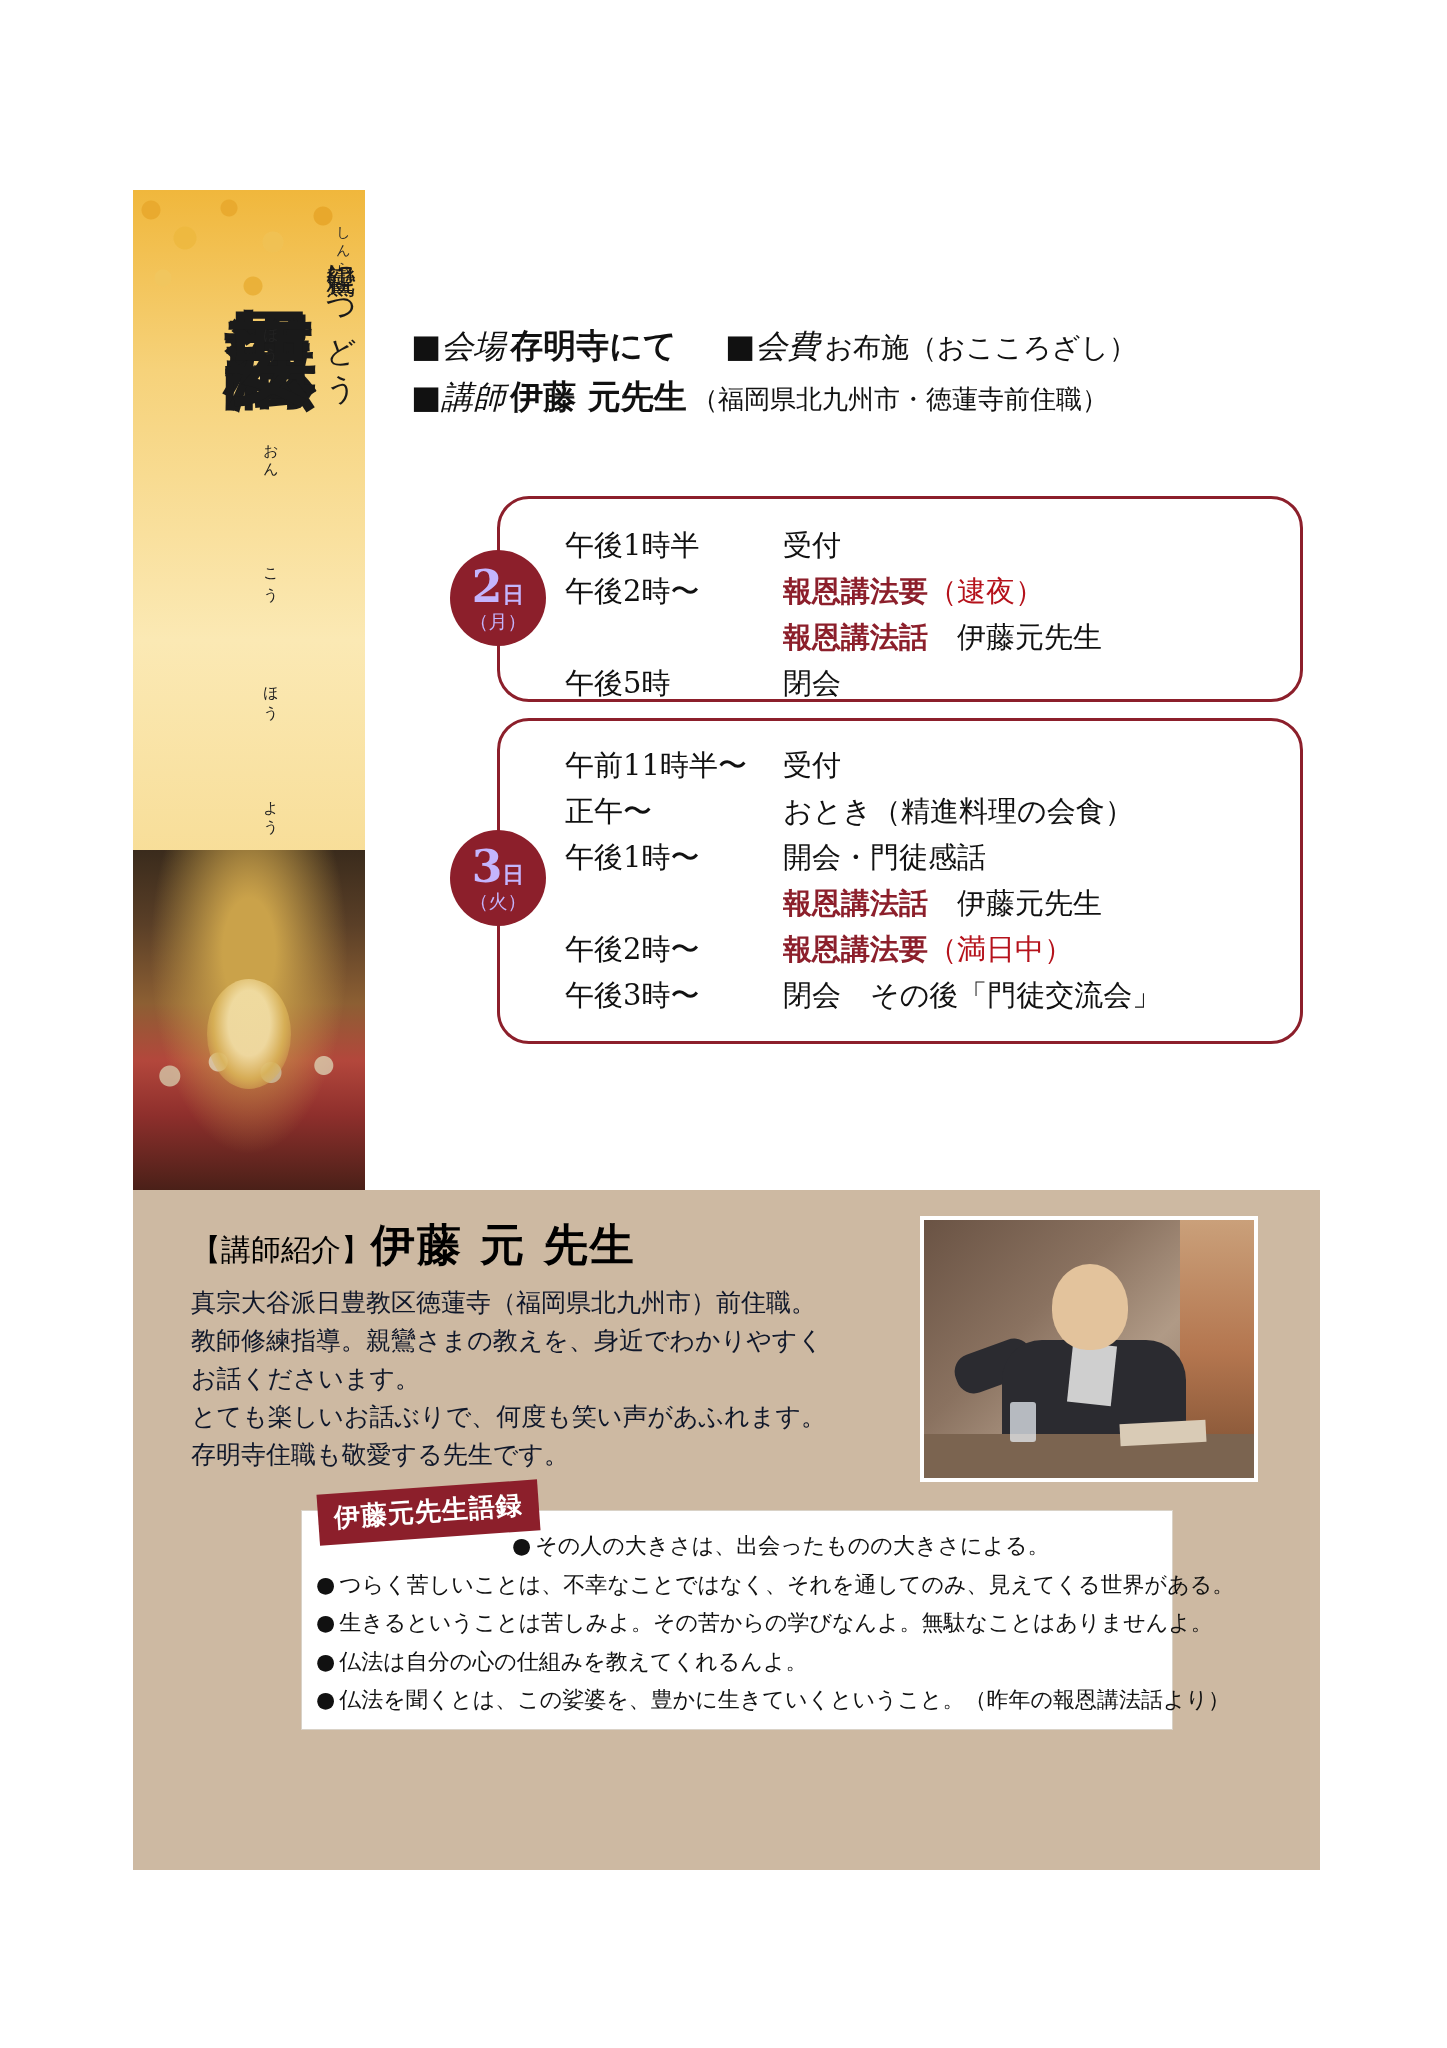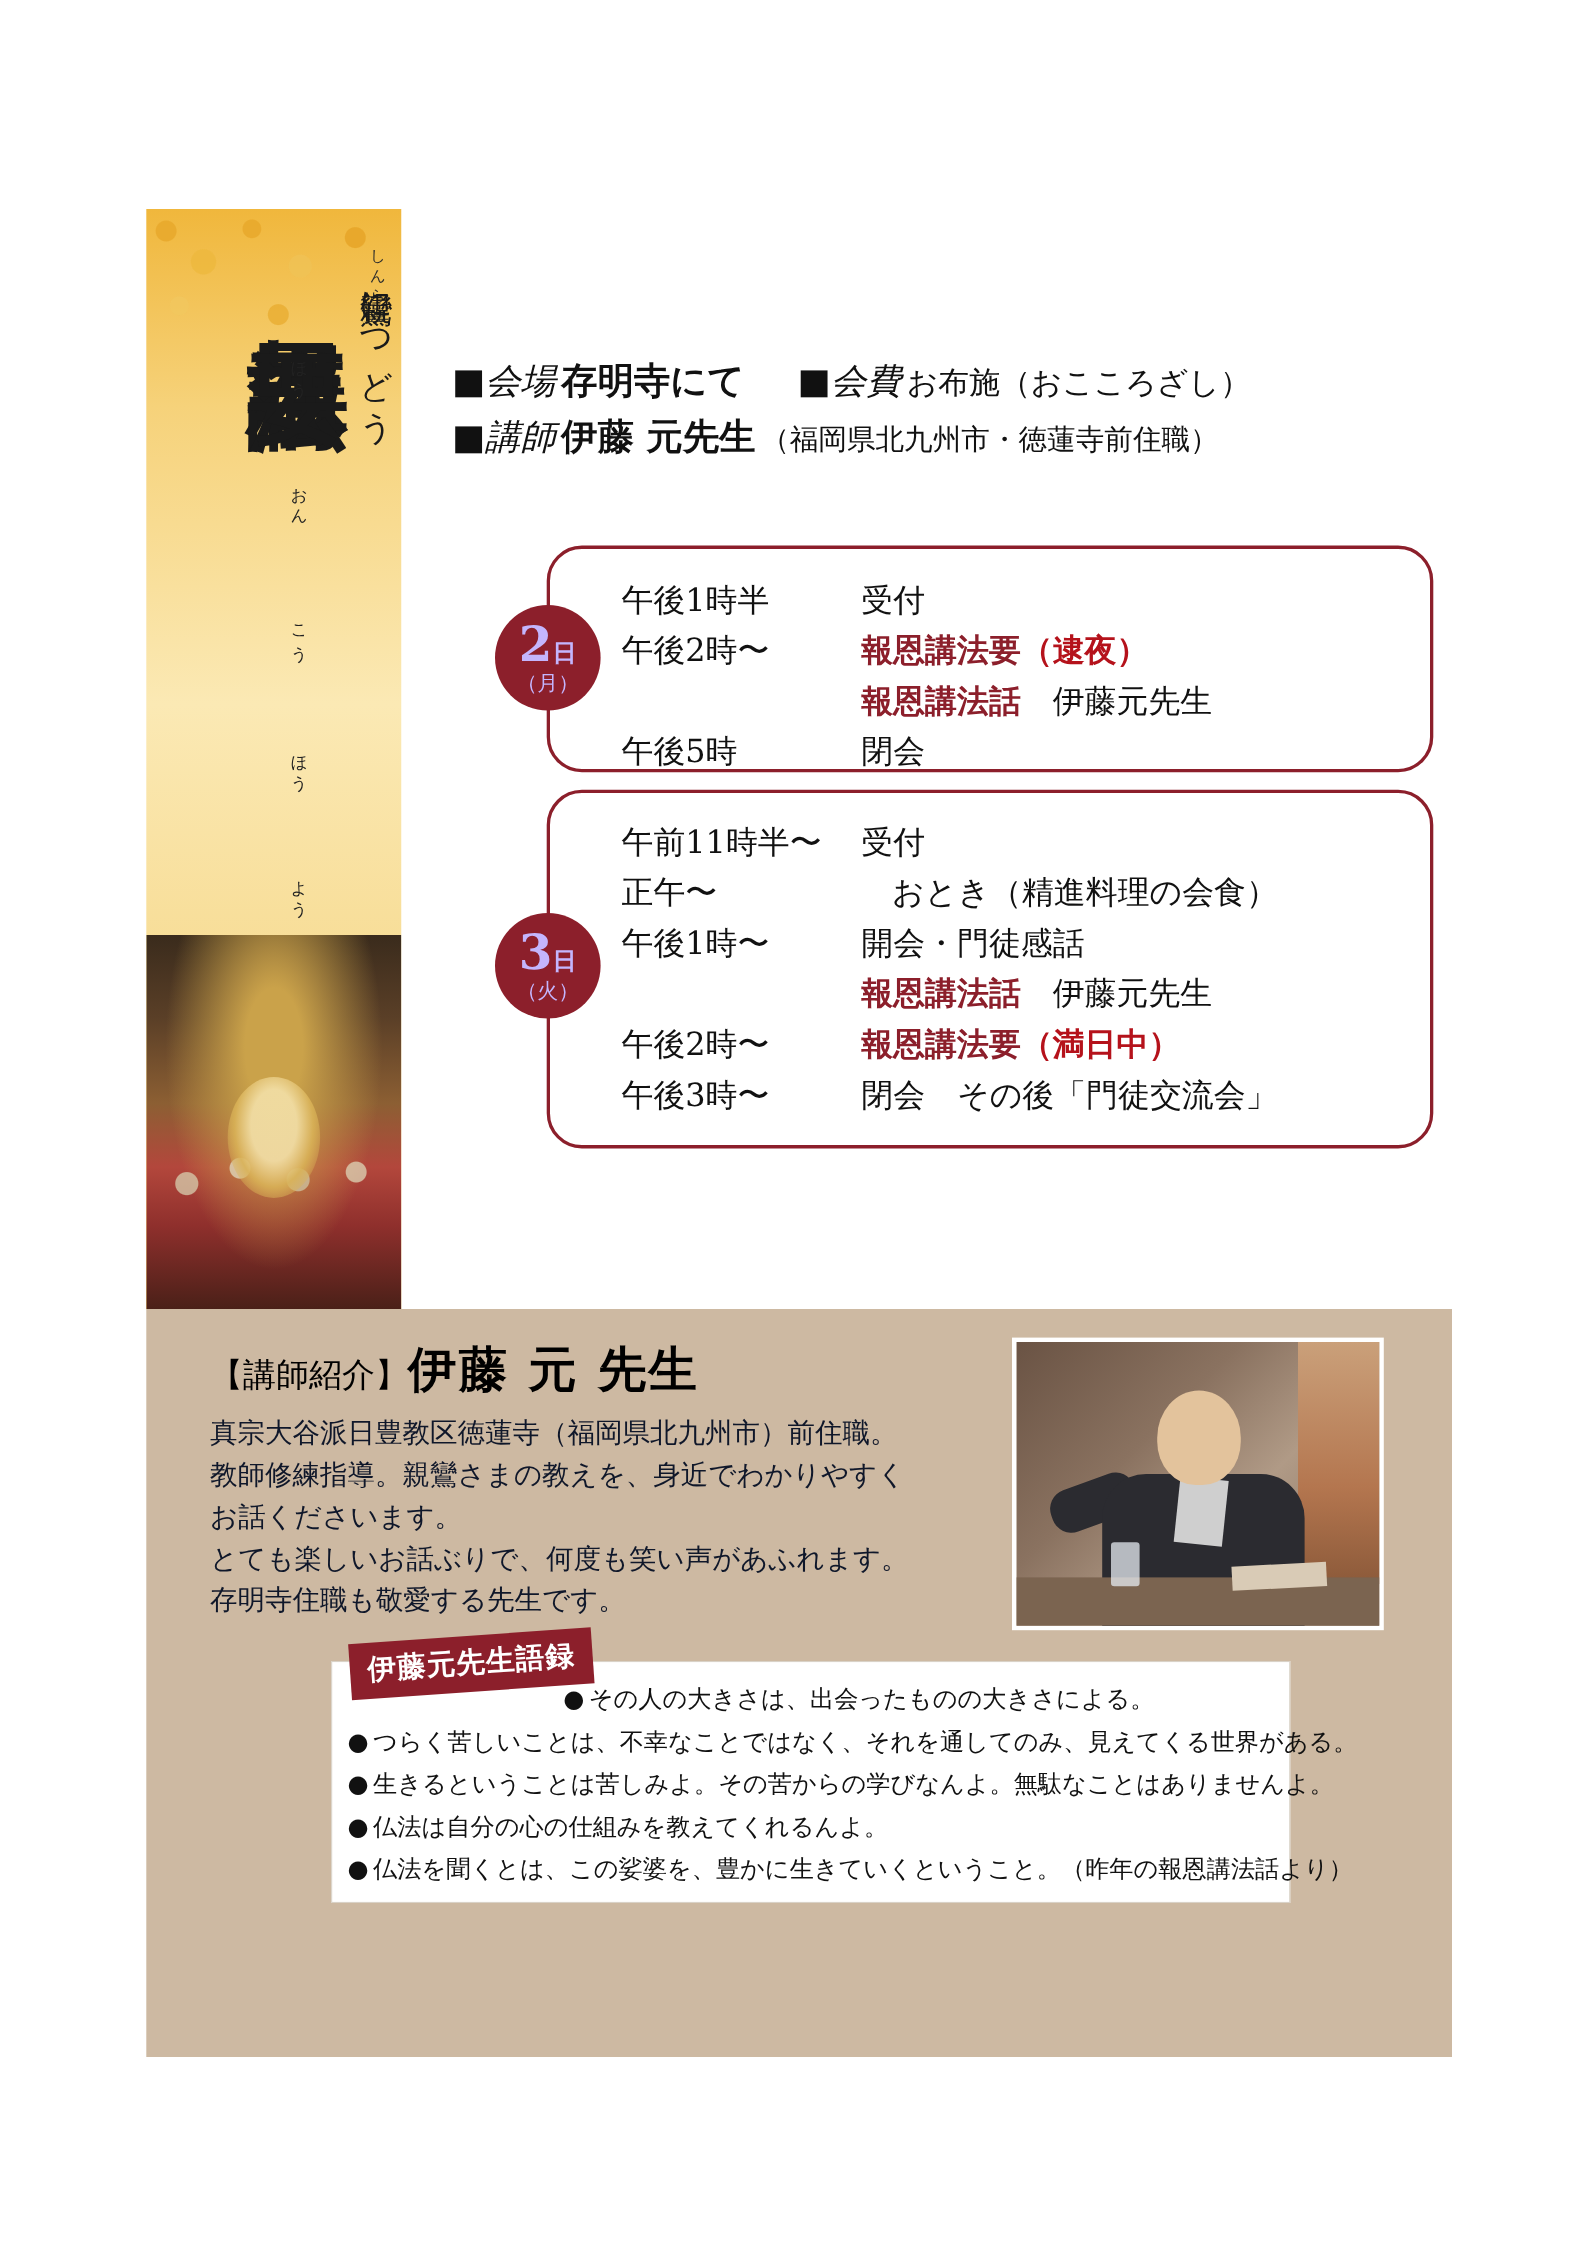--- a/index.html
+++ b/index.html
@@ -213,21 +213,21 @@
     position: absolute;
     display: flex;
     align-items: baseline;
     font-family: "DejaVu Serif", "Liberation Serif", serif;
     font-size: 29px;
     color: #111;
     white-space: nowrap;
   }
   .slot .t { width: 218px; flex: none; }
   .slot .d .hl { color: #8c1f2b; font-weight: bold; }
-  .slot .d .hl2 { color: #b5121b; font-weight: bold; }
+  .slot .d .hl2 { color: #b5121b; font-weight: normal; }
 
   
   .lower {
     position: absolute;
     left: 0;
     top: 1000px;
     width: 1187px;
     height: 680px;
     background: #cdb9a2;
   }
@@ -396,21 +396,21 @@
     <div class="sched" id="sched-day3"></div>
     <div class="daybadge" id="badge-day3">
       <div class="num"><span>3</span><small>日</small></div>
       <div class="wd">（火）</div>
     </div>
 
     <div class="slot" style="left:200px; top:556px;">
       <span class="t">午前11時半〜</span>
       <span class="d"><span>受付</span></span>
     </div>
-    <div class="slot" style="left:200px; top:602px;gap:28px;">
+    <div class="slot" style="left:200px; top:602px;">
       <span class="t">正午〜</span>
       <span class="d"><span>おとき（精進料理の会食）</span></span>
     </div>
     <div class="slot" style="left:200px; top:648px;">
       <span class="t">午後1時〜</span>
       <span class="d"><span>開会・門徒感話</span></span>
     </div>
     <div class="slot" style="left:200px; top:694px;">
       <span class="t"></span>
       <span class="d"><span class="hl">報恩講法話</span><span>　伊藤元先生</span></span>

